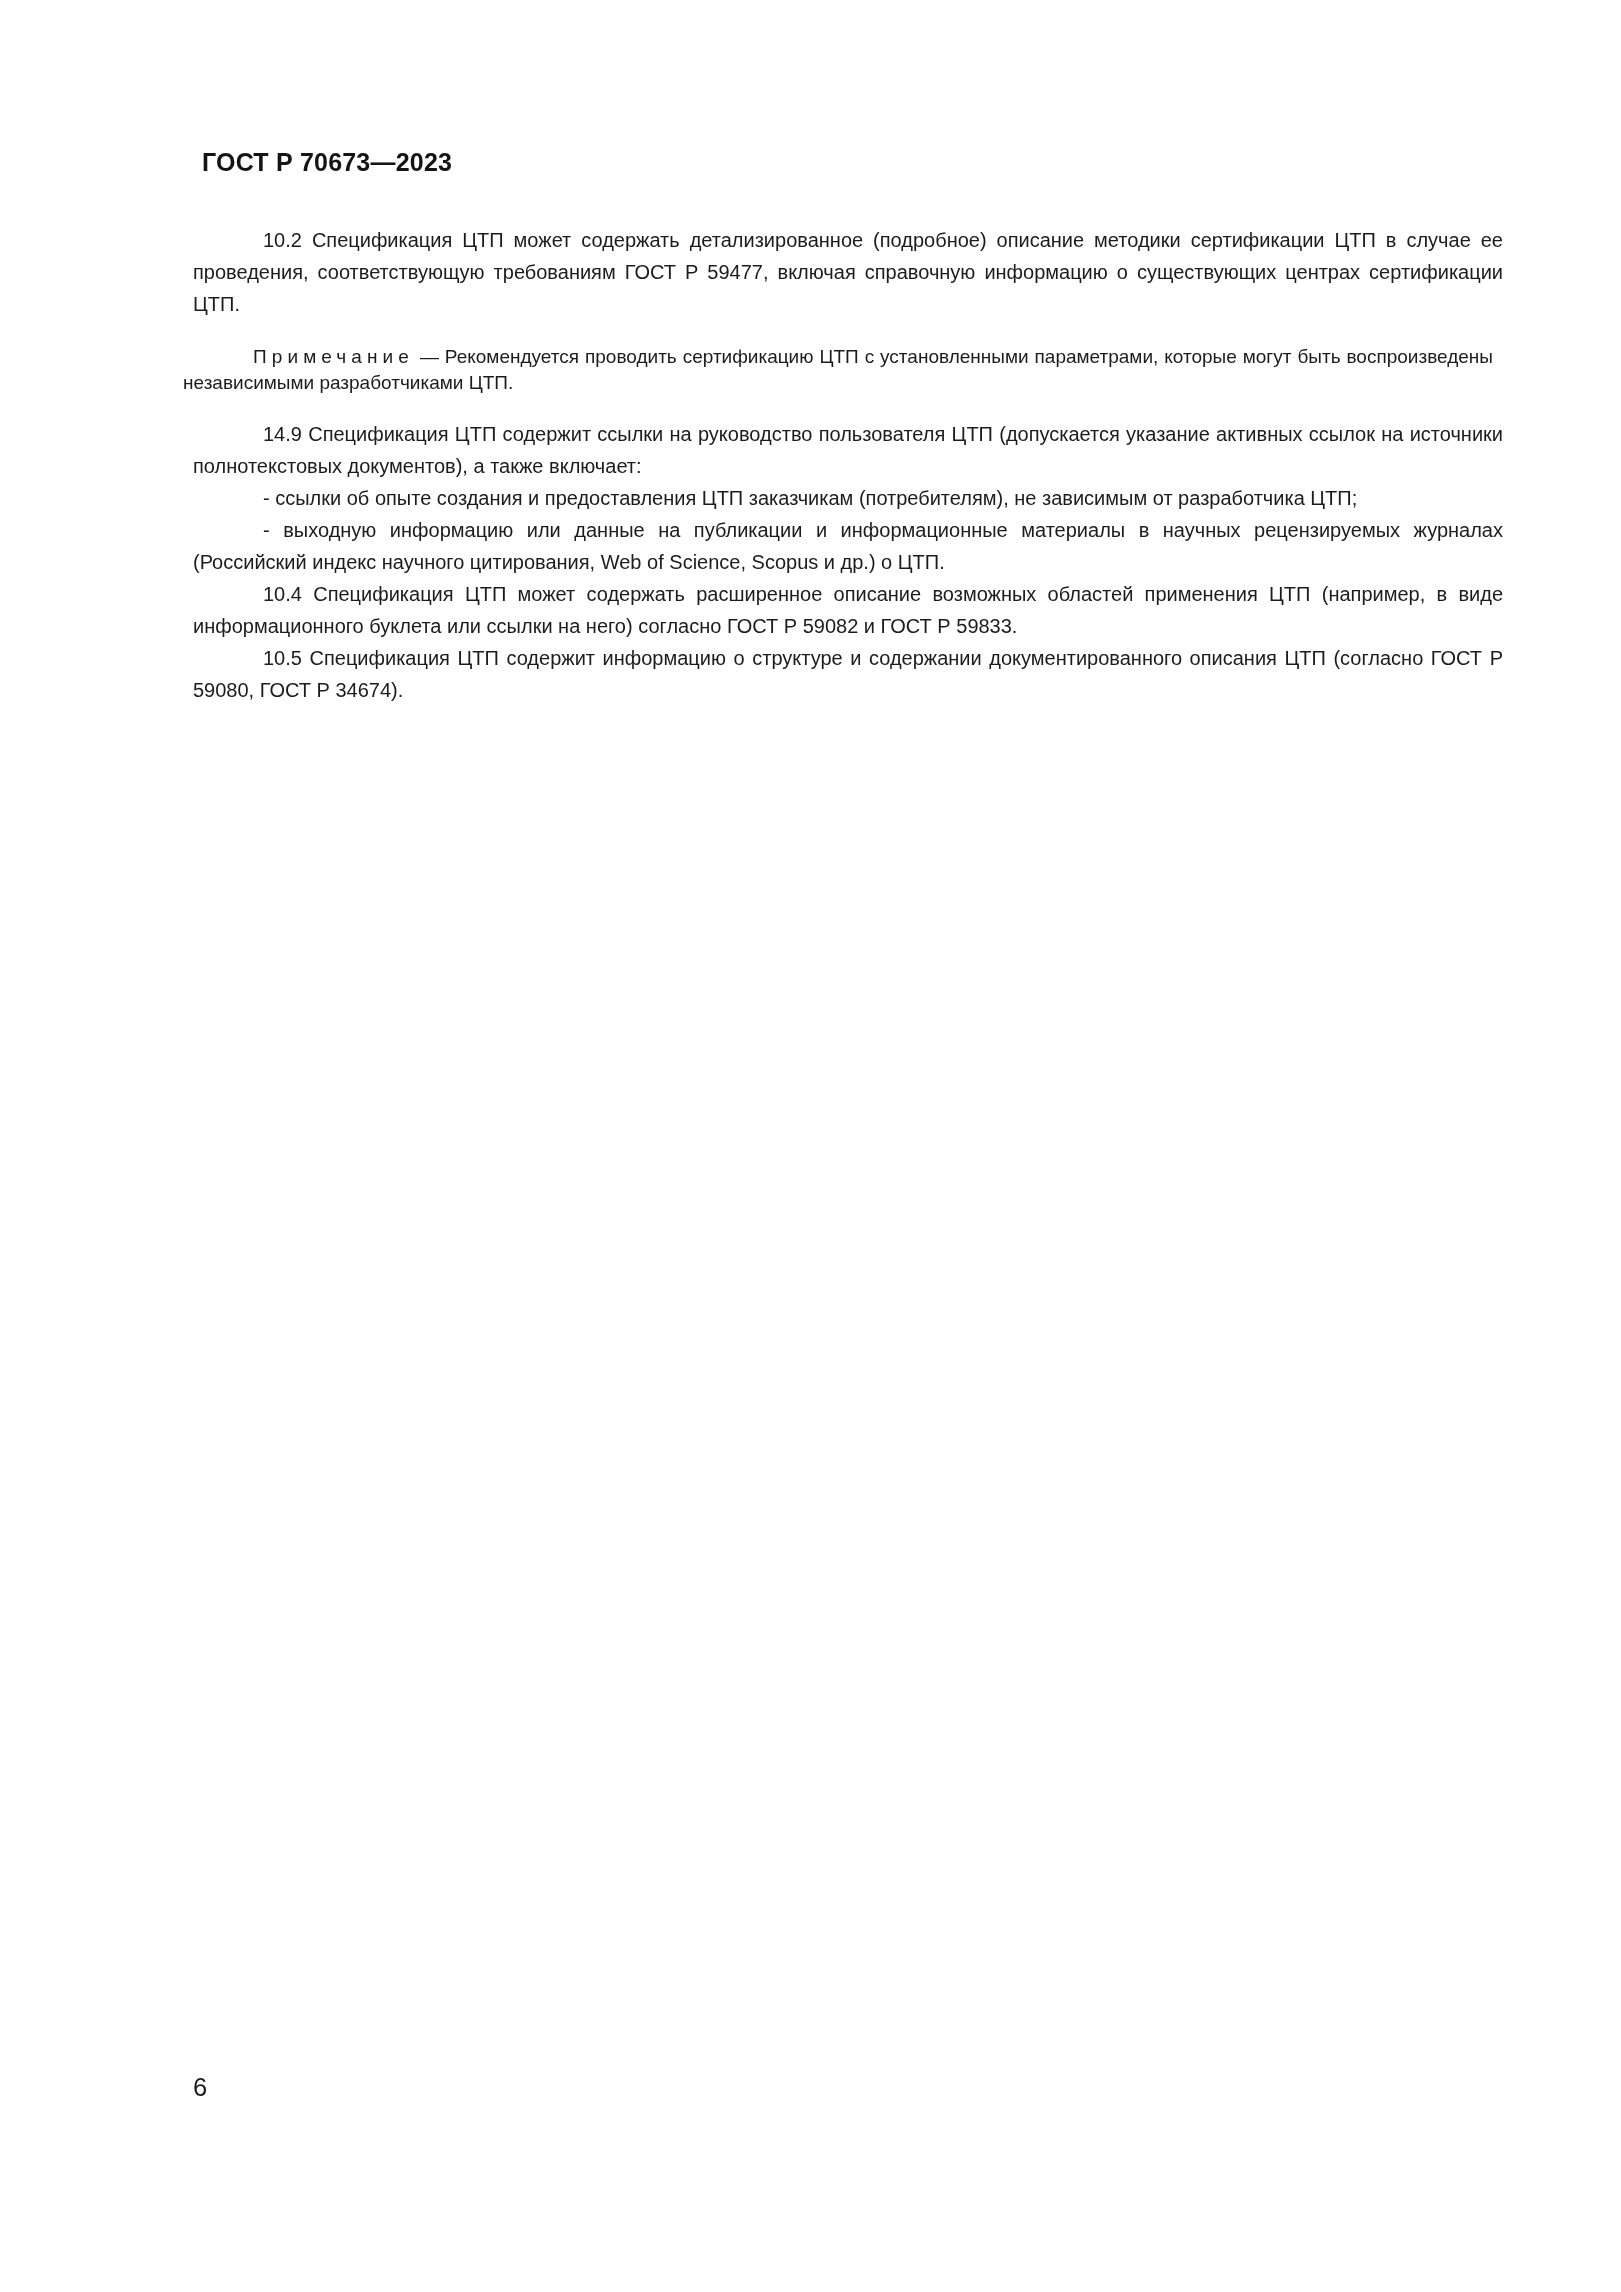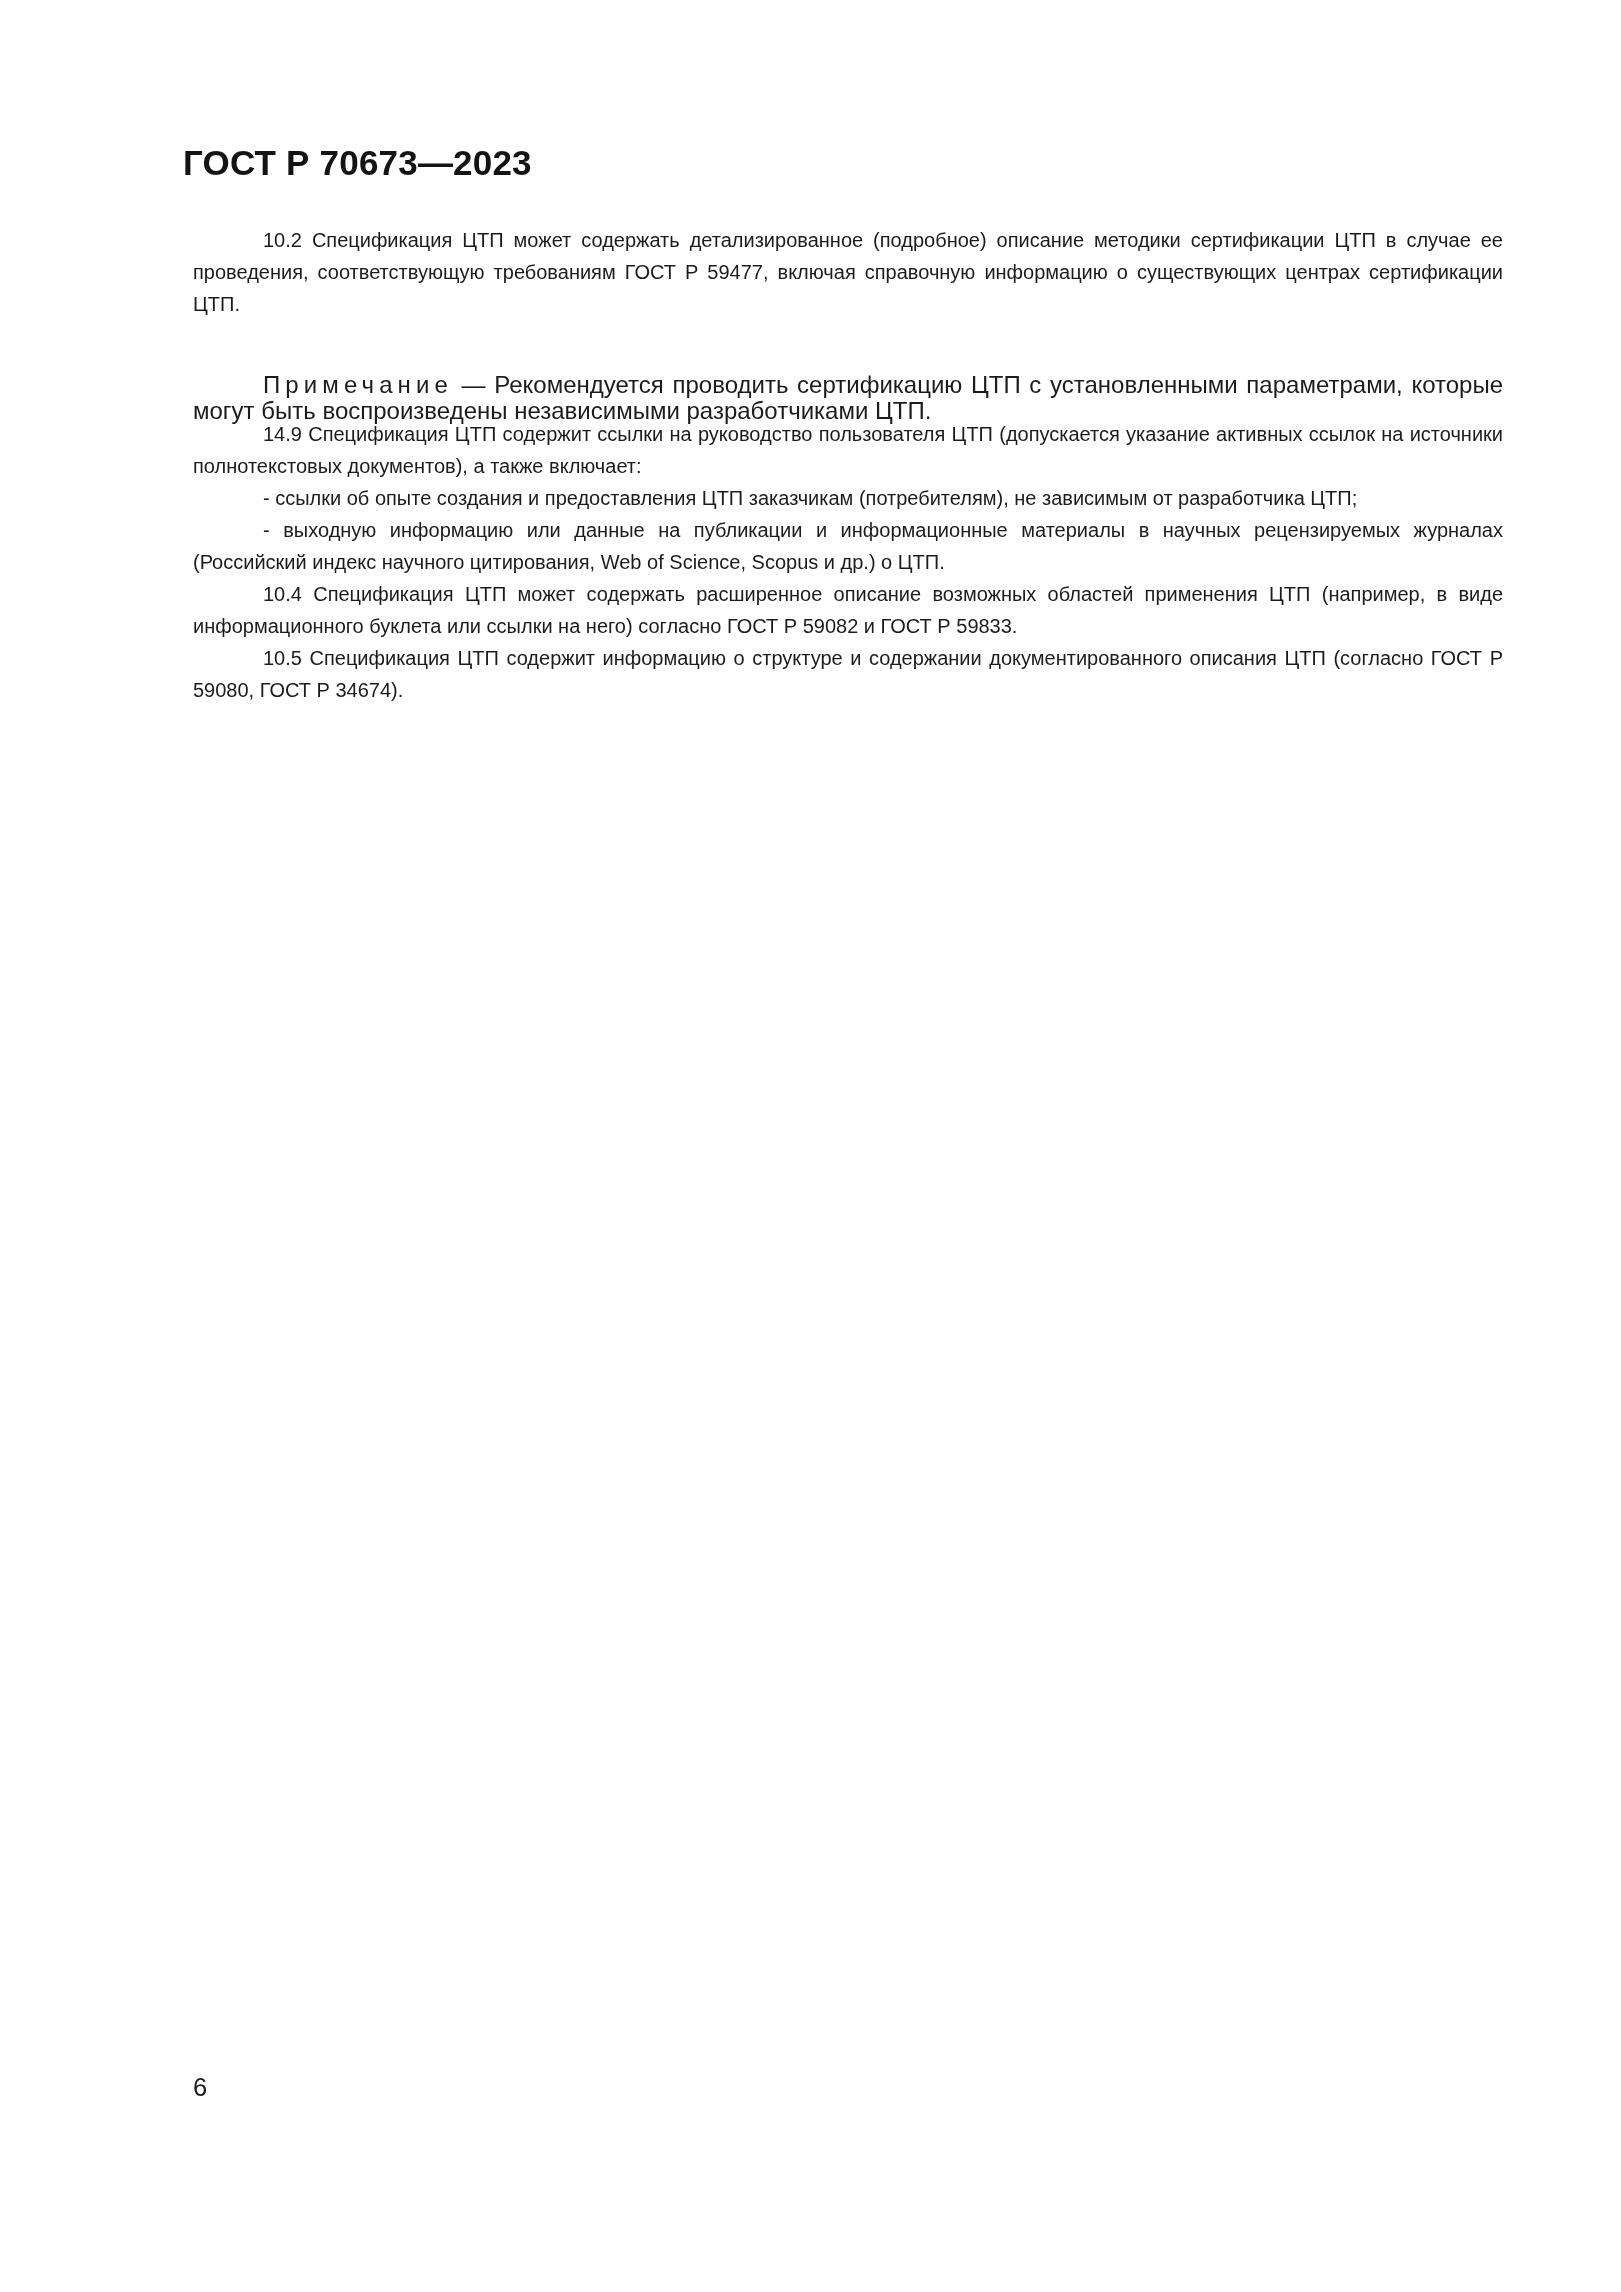--- a/index.html
+++ b/index.html
@@ -16,24 +16,24 @@
       font-family: "Liberation Sans", "DejaVu Sans", sans-serif;
     }
     .page {
       position: absolute;
       left: 0; top: 0;
       width: 1621px;
       height: 2293px;
     }
     .header {
       position: absolute;
-      left: 183px;
+      left: 202px;
       top: 147px;
       font-weight: bold;
-      font-size: 35px;
+      font-size: 25px;
       line-height: 31px;
       letter-spacing: 0.2px;
       color: #141414;
       margin: 0;
     }
     .body-text {
       position: absolute;
       left: 193px;
       width: 1310px;
       font-size: 20px;
@@ -41,28 +41,27 @@
       text-align: justify;
       color: #1c1c1c;
     }
     .body-text p {
       margin: 0;
       text-indent: 70px;
     }
     .sec-102 { top: 224px; }
     .note {
       position: absolute;
-      left: 193px;
+      left: 183px;
       width: 1310px;
       top: 344px;
-      font-size: 24px;
+      font-size: 19px;
       line-height: 25.5px;
       color: #1c1c1c;
       text-align: justify;
-      margin-top: 28px;
     }
     .note p {
       margin: 0;
       text-indent: 70px;
     }
     .note .note-label {
       letter-spacing: 5.1px;
     }
     .sec-rest { top: 418px; }
     .page-number {

